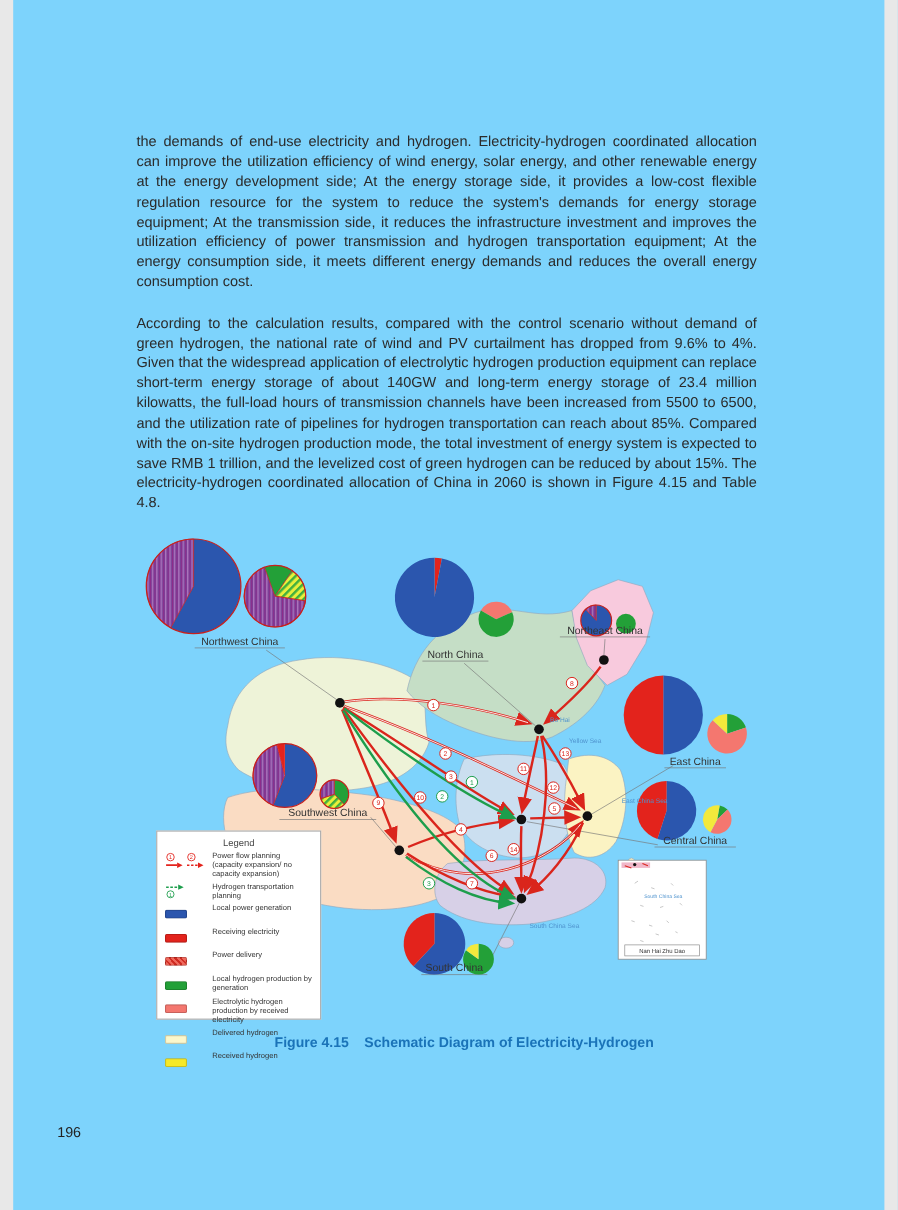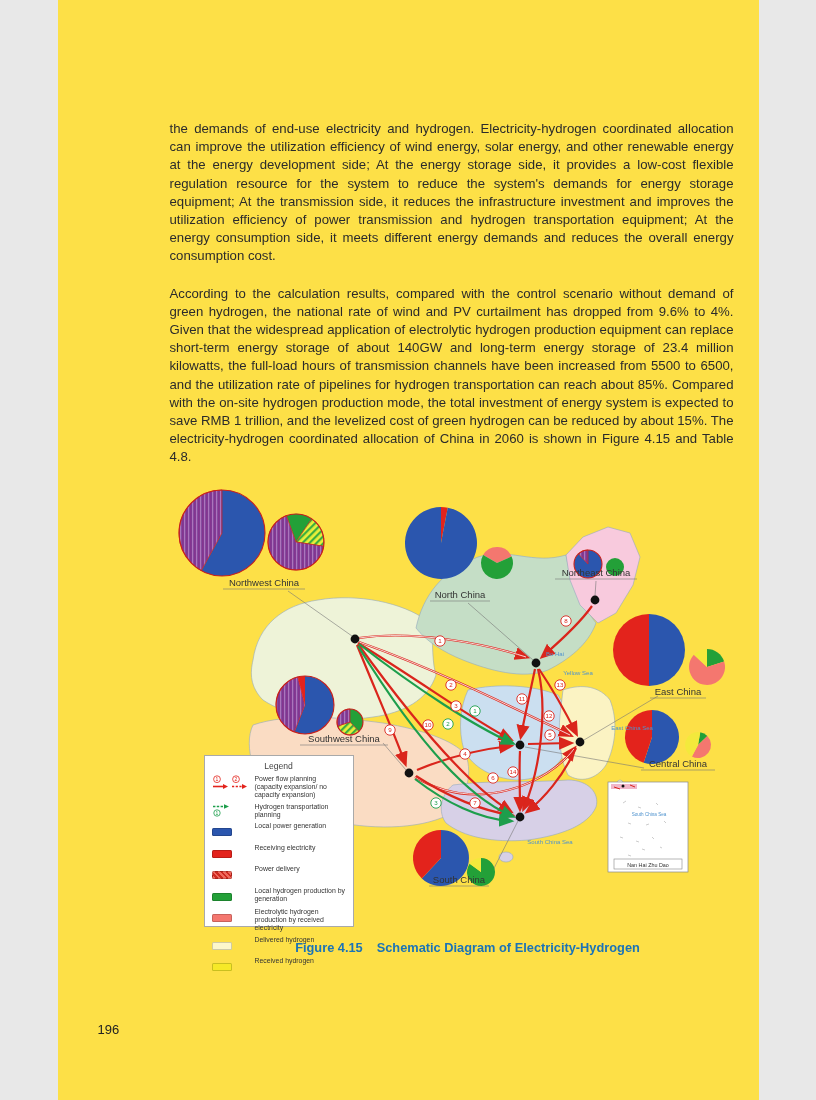--- a/index.html
+++ b/index.html
@@ -1,22 +1,22 @@
 <!DOCTYPE html>
 <html><head>
 <meta charset="utf-8">
 <style>
   html,body{margin:0;padding:0;background:#e8e8e8;}
-  .page{position:relative;width:701px;height:1100px;background:#fde047;margin:0 auto;
+  .page{position:relative;width:792px;height:1100px;background:#7dd3fc;margin:0 auto;
         font-family:"Liberation Sans",sans-serif;color:#2b2b2b;overflow:hidden;}
   .text-block{position:absolute;left:112px;top:120px;width:564px;}
   .text-block p{font-size:13.2px;line-height:18.2px;text-align:justify;margin:0 0 19px 0;}
   .figure{position:absolute;left:110px;top:485px;width:600px;height:450px;}
   .figure svg{display:block;}
-  .legend-box{position:absolute;left:36px;top:270px;width:150px;height:172px;background:#fff;
+  .legend-box{position:absolute;left:20px;top:270px;width:150px;height:172px;background:#fff;
               border:1px solid #a9a9a9;box-sizing:border-box;padding:5px 7px 12px 7px;}
   .legend-title{font-size:8.6px;color:#444;text-align:center;margin-bottom:4px;}
   .lg-row{display:flex;align-items:flex-start;gap:5px;margin-bottom:3.4px;}
   .lg-ic{flex:0 0 38px;}
   .lg-lb{font-size:6.9px;line-height:1.18;color:#333;}
   .swatch{display:inline-block;width:20px;height:8px;border-radius:1.5px;margin-top:0.5px;
           border:0.5px solid rgba(0,0,0,0.18);box-sizing:border-box;}
   .sw-blue{background:#2b56ae;}
   .sw-red{background:#e3231c;}
   .sw-hred{background:repeating-linear-gradient(45deg,#ef6a5e 0 2px,#cf2a20 2px 3.6px);}

